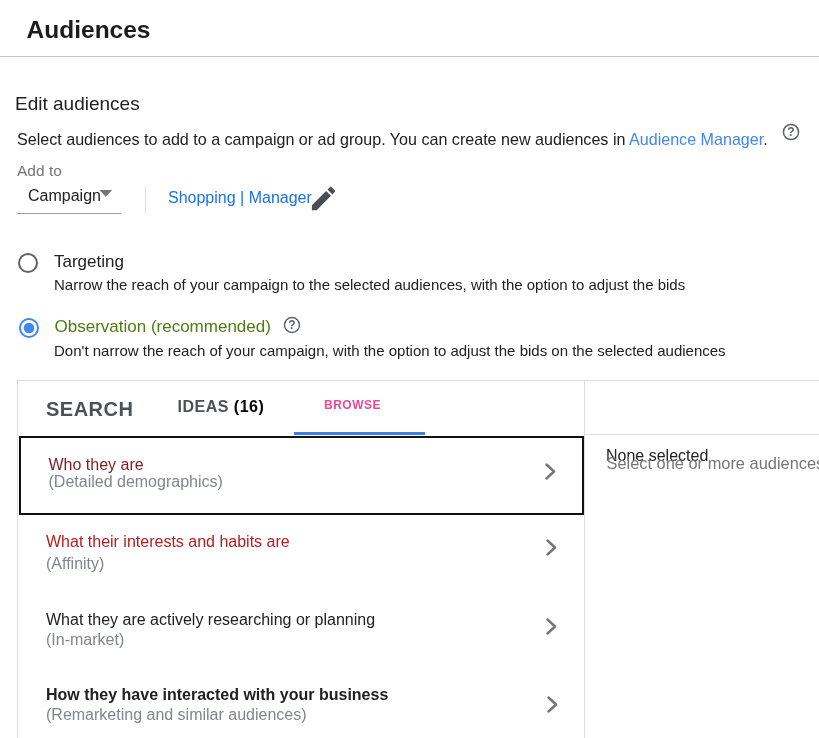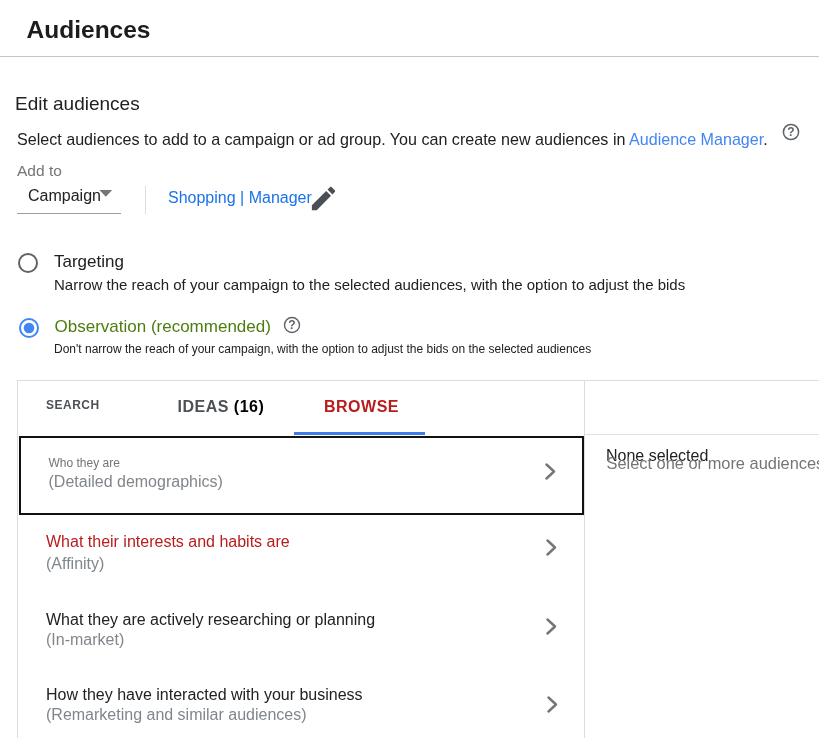--- a/index.html
+++ b/index.html
@@ -41,52 +41,52 @@
 
 <svg class="abs" style="left:19px; top:317.5px;" width="20" height="20" viewBox="0 0 20 20">
   <circle cx="10" cy="10" r="9" fill="none" stroke="#4285f4" stroke-width="2"></circle>
   <circle cx="10" cy="10" r="5.3" fill="#4285f4"></circle>
 </svg>
 <div class="abs" style="left:54.5px; top:317.8px; font-size:17px; color:#4d7c0f;">Observation (recommended)</div>
 <svg class="abs" style="left:283px; top:316px;" width="18" height="18" viewBox="0 0 18 18">
   <circle cx="9" cy="9" r="7.5" fill="none" stroke="#5f6368" stroke-width="1.4"></circle>
   <text x="9" y="13.2" font-size="12" font-weight="bold" fill="#5f6368" text-anchor="middle" font-family="Liberation Sans">?</text>
 </svg>
-<div class="abs" style="left:54px; top:343.1px; font-size:12px; color:#212121;">Don't narrow the reach of your campaign, with the option to adjust the bids on the selected audiences</div>
+<div class="abs" style="left:54px; top:343.1px; font-size:15px; color:#212121;">Don't narrow the reach of your campaign, with the option to adjust the bids on the selected audiences</div>
 
 <div class="abs" style="left:17px; top:379.5px; width:802px; height:1px; background:#dadce0;"></div>
 <div class="abs" style="left:17px; top:379.5px; width:1px; height:358.5px; background:#dadce0;"></div>
 <div class="abs" style="left:584px; top:379.5px; width:1px; height:358.5px; background:#dadce0;"></div>
 <div class="abs" style="left:585px; top:434.2px; width:234px; height:1px; background:#e0e0e0;"></div>
 
-<div class="abs" style="left:46px; top:398.5px; font-size:12px; font-weight:bold; letter-spacing:0.5px; color:#4d5156;">SEARCH</div>
+<div class="abs" style="left:46px; top:398.5px; font-size:20px; font-weight:bold; letter-spacing:0.5px; color:#4d5156;">SEARCH</div>
 <div class="abs" style="left:177.5px; top:398.5px; font-size:16px; font-weight:bold; letter-spacing:0.5px; color:#4d5156;">IDEAS <span style="font-weight:bold; color:#000000;">(16)</span></div>
-<div class="abs" style="left:324px; top:398.5px; font-size:16px; font-weight:bold; letter-spacing:0.5px; color:#b91c1c;">BROWSE</div>
+<div class="abs" style="left:324px; top:398.5px; font-size:12px; font-weight:bold; letter-spacing:0.5px; color:#ec4899;">BROWSE</div>
 <div class="abs" style="left:293.5px; top:431.5px; width:131.5px; height:3px; background:#3d7ce9;"></div>
 
 <div class="abs" style="left:606px; top:399.8px; font-size:16px; color:#212121;margin-top:48px;">None selected</div>
 <div class="abs" style="left:606.5px; top:455.4px; font-size:16.4px; color:#757575;">Select one or more audiences</div>
 
 <div class="abs" style="left:19px; top:435.5px; width:565px; height:79.5px; border:2px solid #111; background:#fff;"></div>
 
-<div class="abs" style="left:48.5px; top:456.7px; font-size:12px; color:#737373;">Who they are</div>
+<div class="abs" style="left:48.5px; top:456.7px; font-size:16px; color:#7f1d1d;">Who they are</div>
 <div class="abs" style="left:48.5px; top:473.8px; font-size:16px; color:#80868b;">(Detailed demographics)</div>
 <svg class="abs" style="left:545px; top:463px;" width="11" height="17" viewBox="0 0 11 17">
   <polyline points="1.5,1.5 9,8.5 1.5,15.5" fill="none" stroke="#757575" stroke-width="2.4" stroke-linecap="round" stroke-linejoin="round"></polyline>
 </svg>
 
 <div class="abs" style="left:46px; top:534.3px; font-size:16px; color:#b91c1c;">What their interests and habits are</div>
 <div class="abs" style="left:46px; top:555.6px; font-size:16px; color:#80868b;">(Affinity)</div>
 <svg class="abs" style="left:545.5px; top:539px;" width="11" height="17" viewBox="0 0 11 17">
   <polyline points="1.5,1.5 9,8.5 1.5,15.5" fill="none" stroke="#757575" stroke-width="2.4" stroke-linecap="round" stroke-linejoin="round"></polyline>
 </svg>
 
 <div class="abs" style="left:46px; top:611.5px; font-size:16px; color:#212121;">What they are actively researching or planning</div>
 <div class="abs" style="left:46px; top:632px; font-size:16px; color:#80868b;text-align:right;">(In-market)</div>
 <svg class="abs" style="left:546px; top:618px;" width="11" height="17" viewBox="0 0 11 17">
   <polyline points="1.5,1.5 9,8.5 1.5,15.5" fill="none" stroke="#757575" stroke-width="2.4" stroke-linecap="round" stroke-linejoin="round"></polyline>
 </svg>
 
-<div class="abs" style="left:46px; top:687.1px; font-size:16px; color:#212121;">How they have interacted with your business</div>
+<div class="abs" style="left:46px; top:687.1px; font-size:16px; color:#212121;font-weight:bold;">How they have interacted with your business</div>
 <div class="abs" style="left:46px; top:706.6px; font-size:16px; color:#80868b;">(Remarketing and similar audiences)</div>
 <svg class="abs" style="left:546.5px; top:696px;" width="11" height="17" viewBox="0 0 11 17">
   <polyline points="1.5,1.5 9,8.5 1.5,15.5" fill="none" stroke="#757575" stroke-width="2.4" stroke-linecap="round" stroke-linejoin="round"></polyline>
 </svg>
 
 </body></html>

